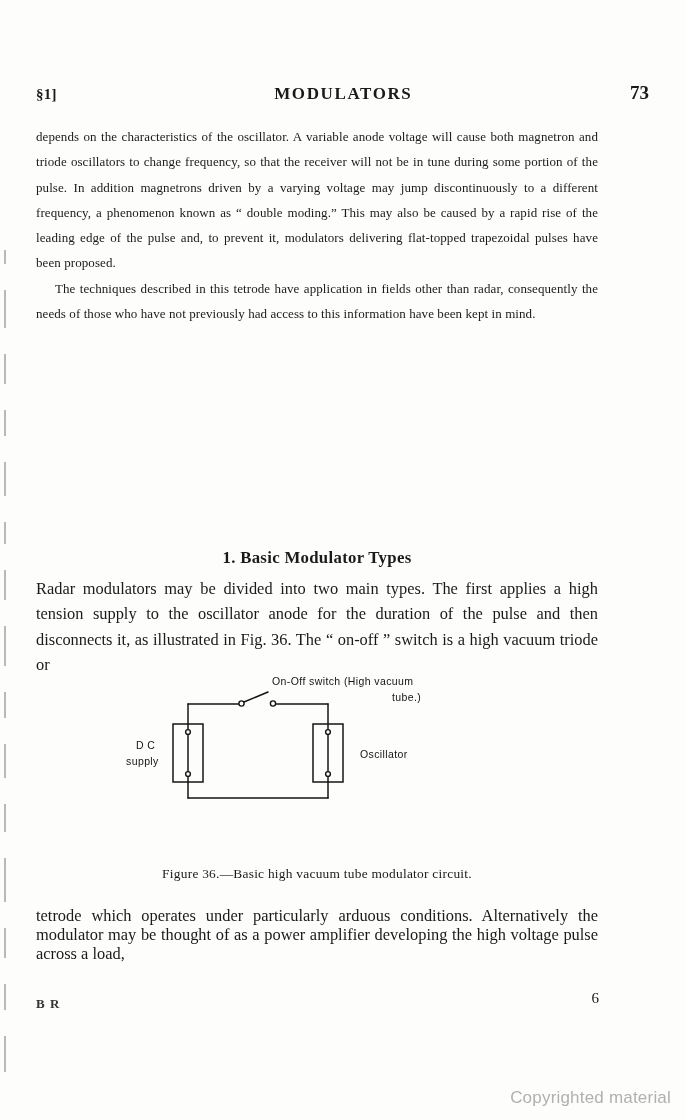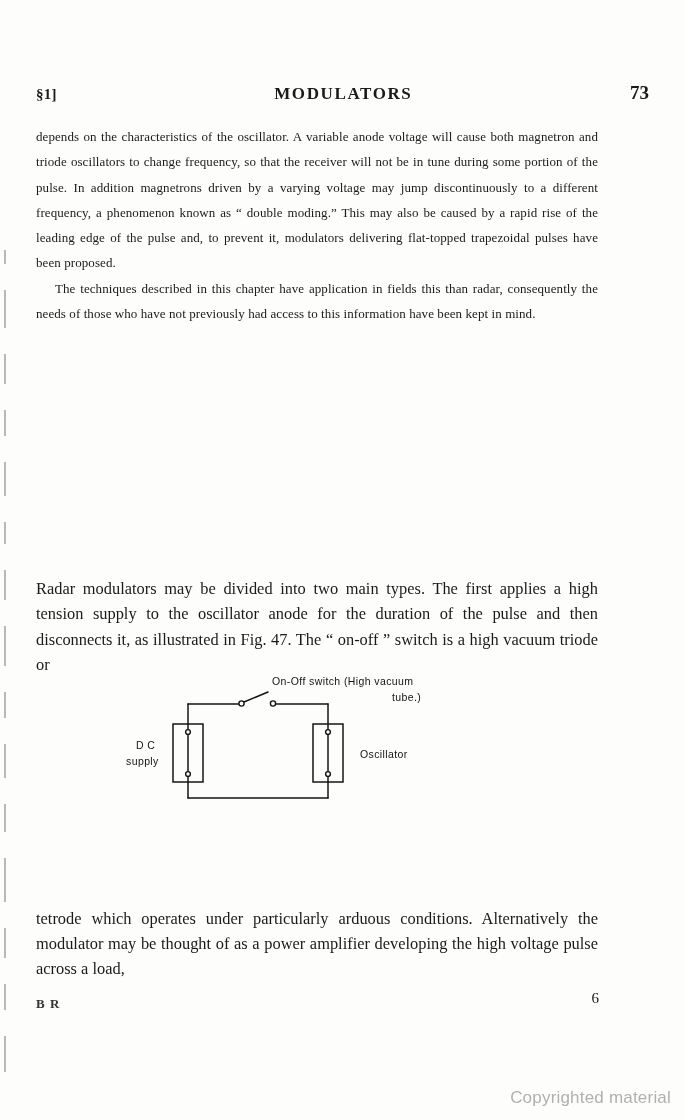--- a/index.html
+++ b/index.html
@@ -127,21 +127,21 @@
     font-size: 13.4px;
     letter-spacing: 0.25px;
   }
 
   .body-text3 {
     position: absolute;
     left: 36px;
     width: 562px;
     top: 906px;
     font-size: 16.4px;
-    line-height: 25px;
+    line-height: 19px;
     text-align: justify;
   }
   .body-text3 p { margin: 0; }
 
   .footer-left {
     position: absolute;
     left: 36px;
     top: 996px;
     font-size: 13px;
     letter-spacing: 1px;
@@ -196,26 +196,27 @@
   </div>
 
   <div class="header">
     <span class="sec">§1]</span>
     <span class="title">MODULATORS</span>
     <span class="pageno">73</span>
   </div>
 
   <div class="body-text">
     <p>depends on the characteristics of the oscillator.   A variable anode voltage will cause both magnetron and triode oscillators to change frequency, so that the receiver will not be in tune during some portion of the pulse.   In addition magnetrons driven by a varying voltage may jump discontinuously to a different frequency, a phenomenon known as “ double moding.” This may also be caused by a rapid rise of the leading edge of the pulse and, to prevent it, modulators delivering flat-topped trapezoidal pulses have been proposed.</p>
-    <p class="indent">The techniques described in this chapter have application in fields this than radar, consequently the needs of those who have not previously had access to this information have been kept in mind.</p>
-  </div>
-
+    <p class="indent">The techniques described in this tetrode have application in fields other than radar, consequently the needs of those who have not previously had access to this information have been kept in mind.</p>
+  </div>
+
+  <div class="section-heading">1. Basic Modulator Types</div>
 
   <div class="body-text2">
-    <p>Radar modulators may be divided into two main types.   The first applies a high tension supply to the oscillator anode for the duration of the pulse and then disconnects it, as illustrated in Fig. 47.   The “ on-off ” switch is a high vacuum triode or</p>
+    <p>Radar modulators may be divided into two main types.   The first applies a high tension supply to the oscillator anode for the duration of the pulse and then disconnects it, as illustrated in Fig. 36.   The “ on-off ” switch is a high vacuum triode or</p>
   </div>
 
   <div class="figure">
     <svg width="420" height="160" viewBox="0 0 420 160" xmlns="http://www.w3.org/2000/svg">
       <g stroke="#141414" stroke-width="1.5" fill="none" stroke-linecap="round">
 
         <line x1="68" y1="28" x2="120" y2="28"></line>
 
         <line x1="124" y1="26" x2="148" y2="16"></line>
 
@@ -242,20 +243,21 @@
         <circle cx="208" cy="98" r="2.4" fill="#fdfdfb" stroke="#141414" stroke-width="1.4"></circle>
       </g>
       <text class="fig-label" x="152" y="9"><tspan id="t1">On-Off   switch  (High   vacuum</tspan></text>
       <text class="fig-label" x="272" y="25"><tspan id="t2">tube.)</tspan></text>
       <text class="fig-label" x="16" y="73"><tspan id="t3">D C</tspan></text>
       <text class="fig-label" x="6" y="89"><tspan id="t4">supply</tspan></text>
       <text class="fig-label" x="240" y="82"><tspan id="t5">Oscillator</tspan></text>
     </svg>
   </div>
 
+  <div class="figure-caption">Figure 36.—Basic high vacuum tube modulator circuit.</div>
 
   <div class="body-text3">
     <p>tetrode which operates under particularly arduous conditions. Alternatively the modulator may be thought of as a power amplifier developing the high voltage pulse across a load,</p>
   </div>
 
   <div class="footer-left">B R</div>
   <div class="footer-right">6</div>
 
   <div class="copyright">Copyrighted material</div>
 </div>

